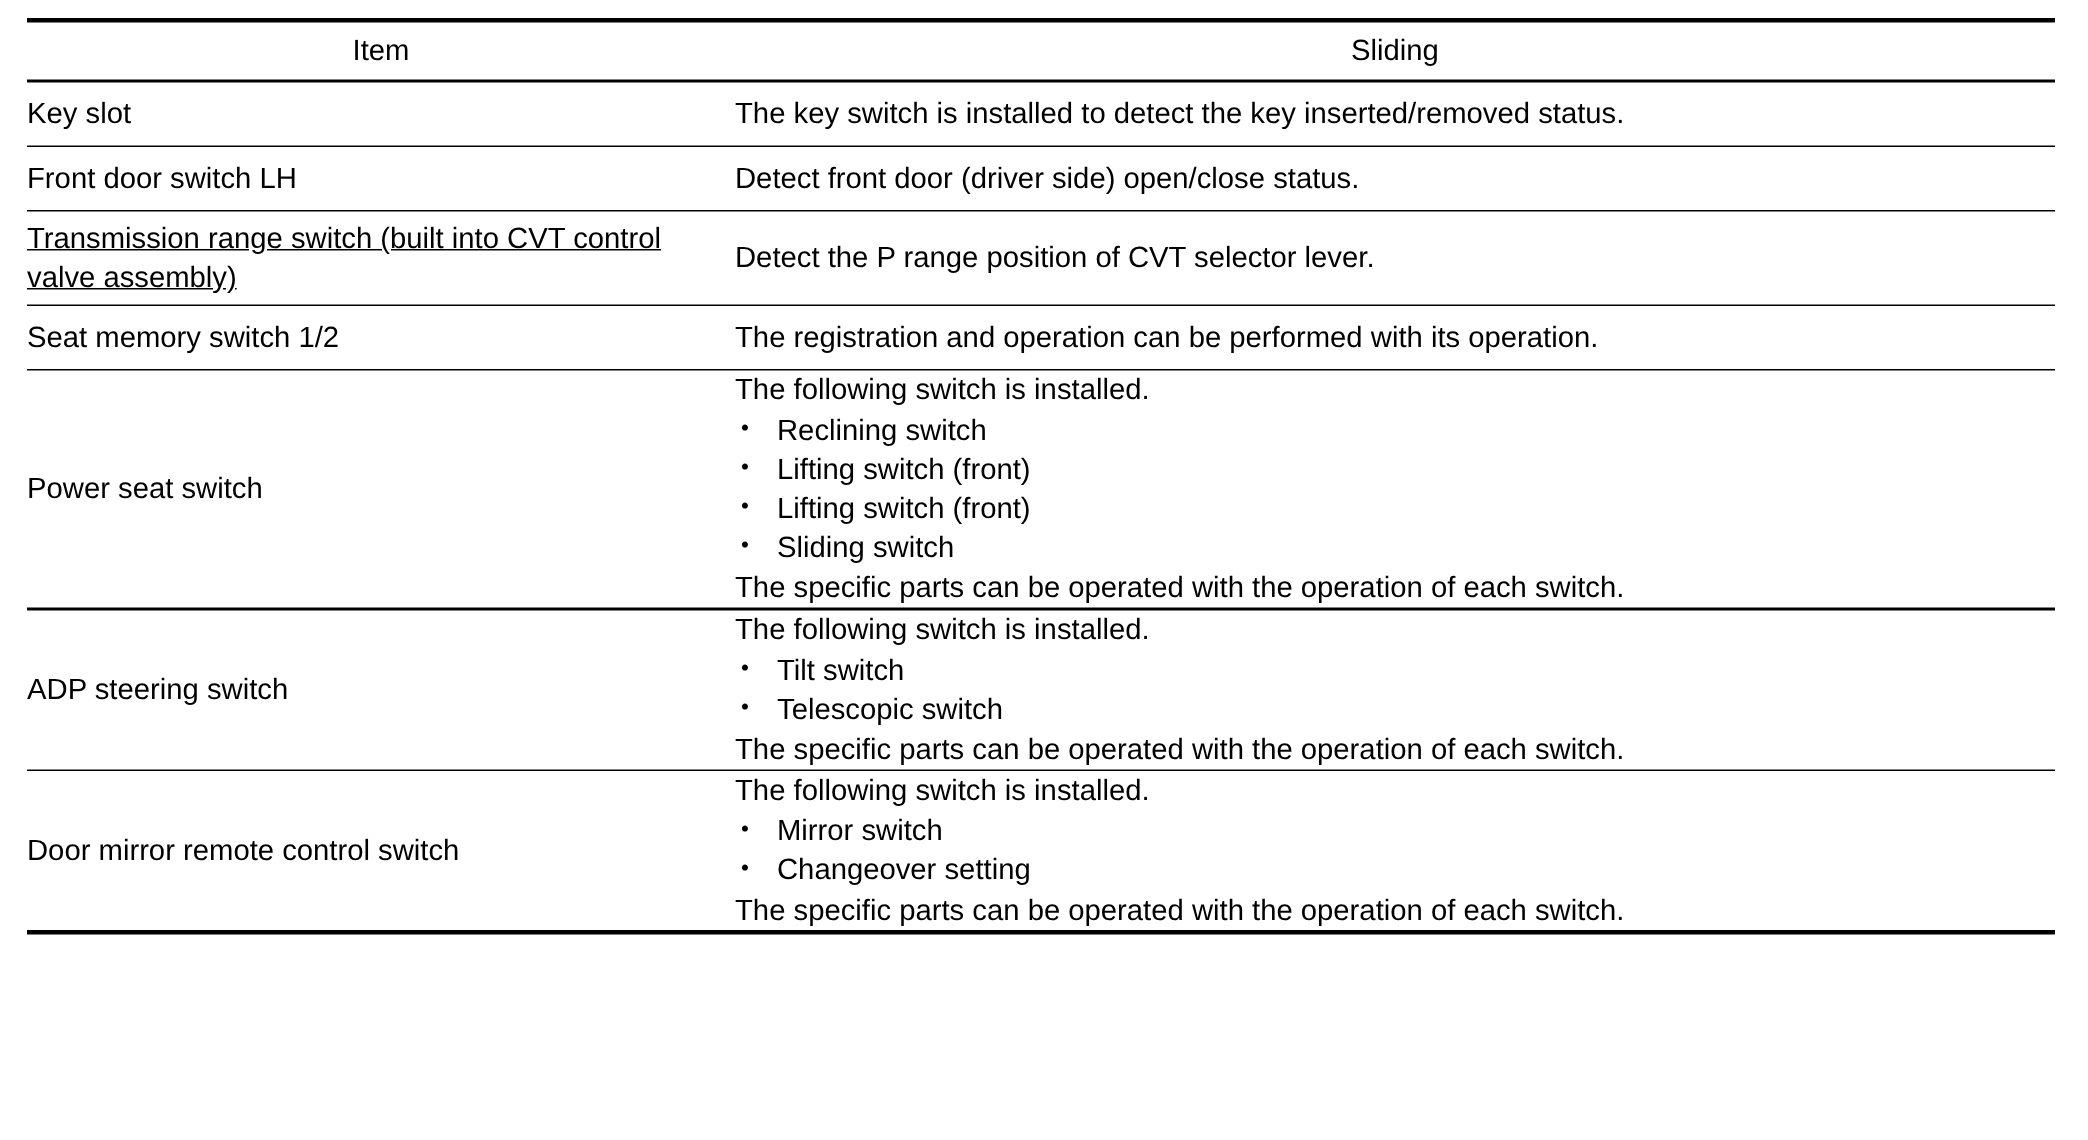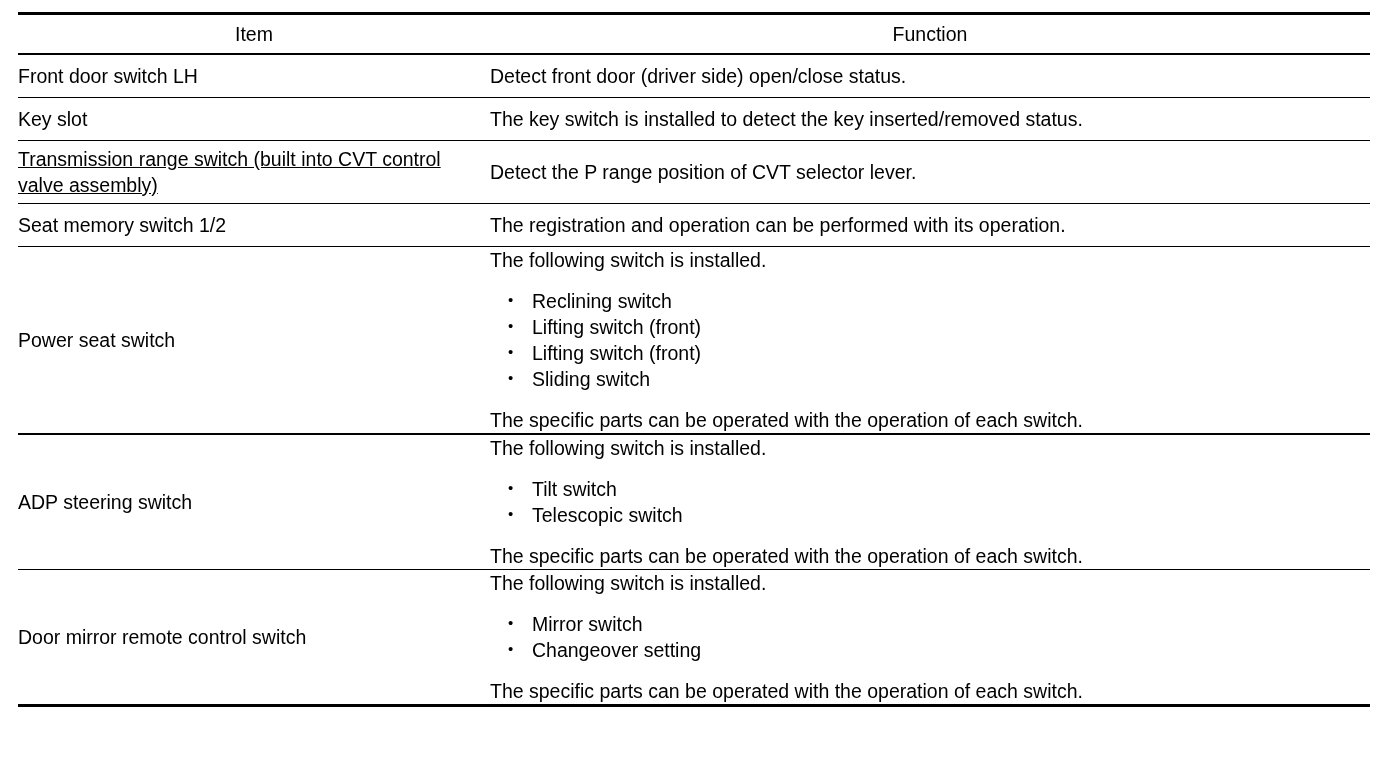--- a/index.html
+++ b/index.html
@@ -92,21 +92,21 @@
   tr.r-two td   { height: 62px; }
 
   .func-lead,
   .func-tail {
     margin: 0;
     white-space: nowrap;
   }
 
   ul.func-bullets {
     list-style: none;
-    margin: 15px;
+    margin: 1px;
     padding: 0;
   }
   ul.func-bullets > li {
     position: relative;
     padding-left: 27px;
     white-space: nowrap;
   }
   ul.func-bullets > li::before {
     content: "\2022";
     position: absolute;
@@ -127,37 +127,37 @@
 
   <table class="spec-table">
     <colgroup>
       <col class="col-item">
       <col class="col-function">
     </colgroup>
 
     <thead>
       <tr class="rule-heavy-top rule-med-bottom">
         <th class="head-cell cell-item">Item</th>
-        <th class="head-cell">Function</th>
+        <th class="head-cell">Sliding</th>
       </tr>
     </thead>
 
     <tbody>
+
+      <tr class="r-short rule-thin-bottom">
+        <td class="cell-item cell-item-body">Key slot</td>
+        <td class="cell-func-body">
+          <p class="func-lead">The key switch is installed to detect the key inserted/removed status.</p>
+        </td>
+      </tr>
 
       <tr class="r-short rule-thin-bottom">
         <td class="cell-item cell-item-body">Front door switch LH</td>
         <td class="cell-func-body">
           <p class="func-lead">Detect front door (driver side) open/close status.</p>
-        </td>
-      </tr>
-
-      <tr class="r-short rule-thin-bottom">
-        <td class="cell-item cell-item-body">Key slot</td>
-        <td class="cell-func-body">
-          <p class="func-lead">The key switch is installed to detect the key inserted/removed status.</p>
         </td>
       </tr>
 
       <tr class="r-two rule-thin-bottom">
         <td class="cell-item cell-item-body item-wrap">Transmission range switch (built into CVT control valve assembly)</td>
         <td class="cell-func-body">
           <p class="func-lead">Detect the P range position of CVT selector lever.</p>
         </td>
       </tr>
 

